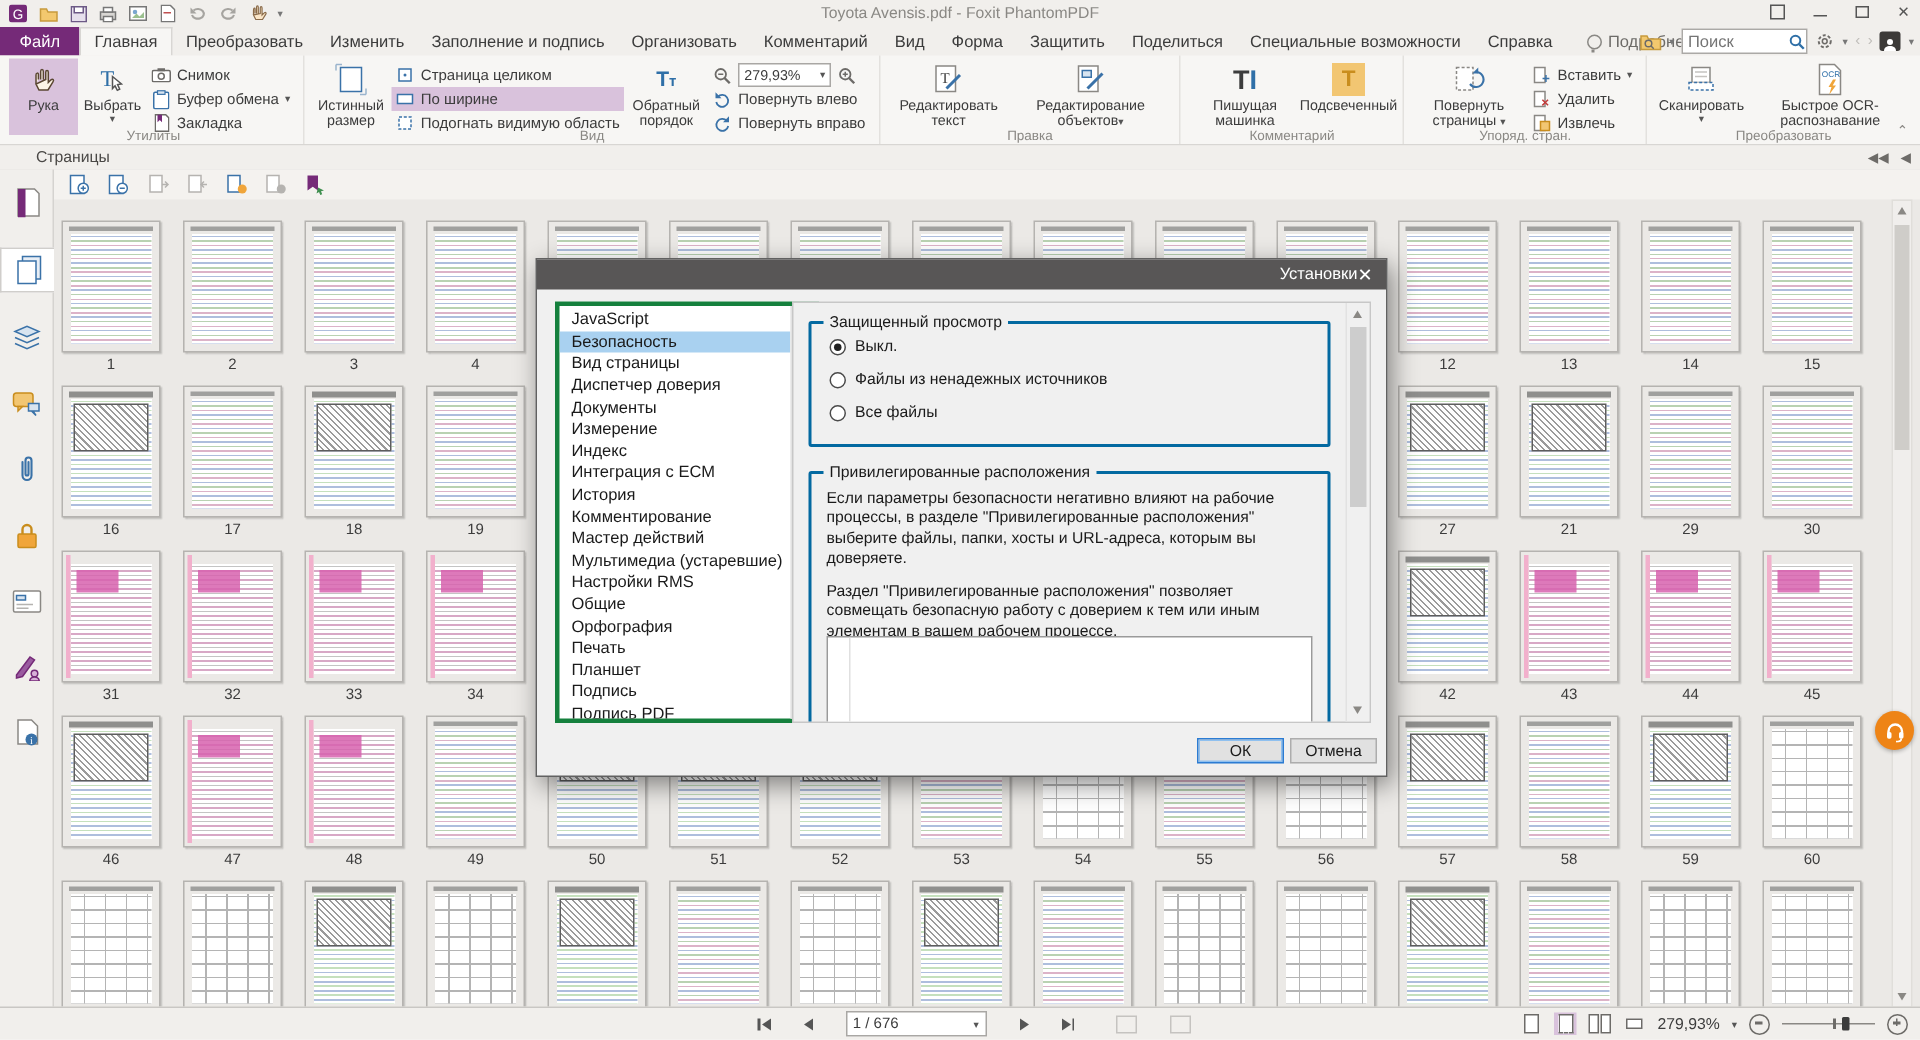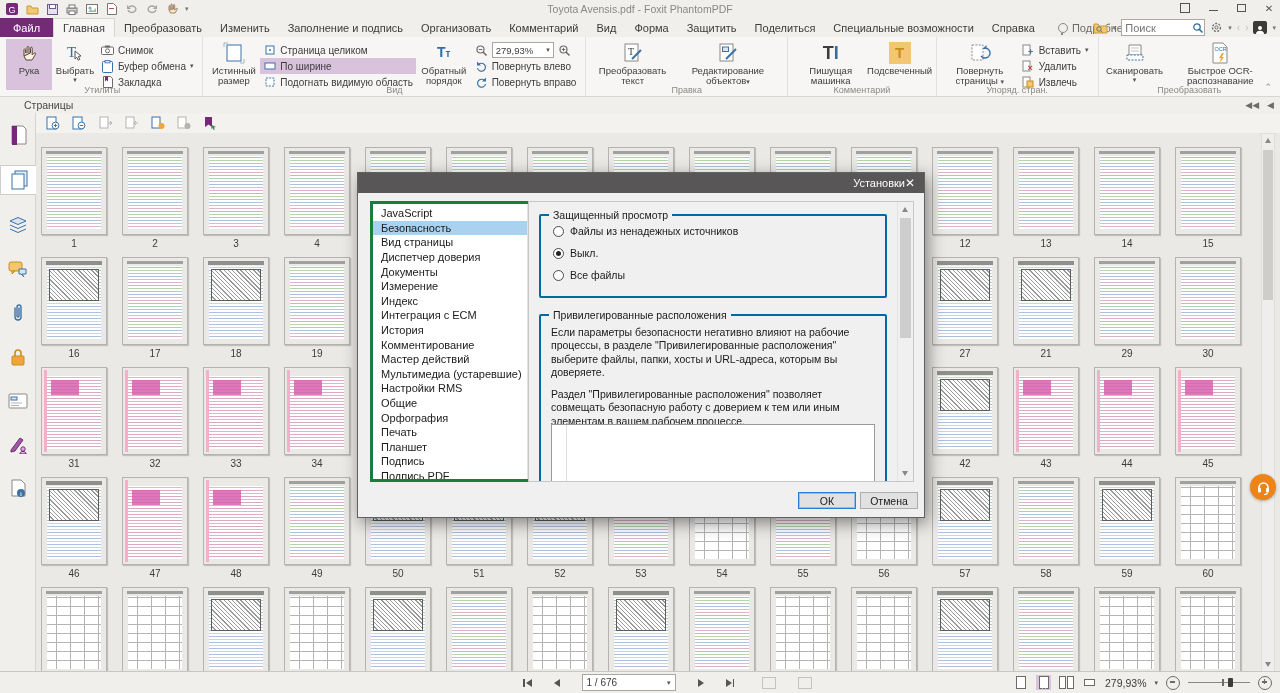--- a/index.html
+++ b/index.html
@@ -74,21 +74,21 @@
   
   .vscroll{position:absolute;right:5px;top:133px;bottom:21px;width:14px;background:#f0eeec;border:1px solid #e0deda;box-sizing:border-box}
   .vs-up,.vs-dn{position:absolute;left:0;right:0;height:13px;display:flex;align-items:center;justify-content:center}
   .vs-up{top:0}.vs-dn{bottom:0}
   .tri-u{width:0;height:0;border-left:3.5px solid transparent;border-right:3.5px solid transparent;border-bottom:5px solid #8a8884}
   .tri-d{width:0;height:0;border-left:3.5px solid transparent;border-right:3.5px solid transparent;border-top:5px solid #8a8884}
   .vs-thumb{position:absolute;left:1px;right:1px;top:16px;height:150px;background:#cfcdc9}
   .help-fab{position:absolute;right:4px;top:474px;width:26px;height:26px;border-radius:50%;background:#ee8416;display:flex;align-items:center;justify-content:center;z-index:15;box-shadow:0 1px 3px rgba(0,0,0,.3)}
   
   .statusbar{position:absolute;left:0;bottom:0;right:0;height:21px;background:#f1efec;border-top:1px solid #c9c7c4;display:flex;align-items:center;font-size:10.5px}
-  .sb-center{position:absolute;left:523px;display:flex;align-items:center;gap:22px}
+  .sb-center{position:absolute;left:505px;display:flex;align-items:center;gap:22px}
   .nav-ic{display:flex;align-items:center;gap:1px}
   .bar-v{width:1.5px;height:8px;background:#555}
   .tri-l{width:0;height:0;border-top:4.5px solid transparent;border-bottom:4.5px solid transparent;border-right:6px solid #555}
   .tri-r{width:0;height:0;border-top:4.5px solid transparent;border-bottom:4.5px solid transparent;border-left:6px solid #555}
   .pagecombo{width:84px;height:15px;background:#fff;border:1px solid #a9a7a4;display:flex;align-items:center;justify-content:space-between;padding:0 4px;font-size:10px}
   .viewghost{width:12px;height:10px;border:1px solid #c5c3c0;position:relative}
   .sb-right{position:absolute;right:8px;display:flex;align-items:center;gap:8px}
   .lay{width:15px;height:15px;display:flex;align-items:center;justify-content:center}
   .lay.hl{background:#d9c2dc}
   .lay i{display:block;border:1px solid #6d6b68;background:#fff}
@@ -405,21 +405,21 @@
 
     <div class="rgroup">
       <div class="bb" style="min-width:62px">
         <span class="ic">
             <svg width="22" height="22">
               <rect x="3" y="2" width="13" height="17" fill="#fff" stroke="#8a8884"></rect>
               <text x="6" y="13" font-size="10" fill="#3c3c3c" font-family="Liberation Serif">T</text>
               <line x1="10" y1="17" x2="19" y2="8" stroke="#3a72a8" stroke-width="2"></line>
             </svg>
           </span>
-        <span>Преобразовать текст</span>
+        <span>Редактировать текст</span>
       </div>
       <div class="bb" style="min-width:72px">
         <span class="ic">
             <svg width="22" height="22">
               <rect x="3" y="2" width="13" height="17" fill="#fff" stroke="#8a8884"></rect>
               <rect x="5.5" y="5" width="6" height="4.5" fill="#d8e4f0" stroke="#3a72a8"></rect>
               <line x1="9" y1="17" x2="19" y2="7" stroke="#3a72a8" stroke-width="2"></line>
             </svg>
           </span>
         <span><span>Редактирование объектов</span><span class="caret">▾</span></span>
@@ -972,26 +972,26 @@
       <div class="wsb">
         <span class="tri-u"></span>
         <div class="th" style="top:16px;height:70px"></div>
         <span class="tri-d"></span>
       </div>
     </div>
     <div class="rpanel">
       <div class="gb" style="left:10px;top:12px;width:344px;height:80px">
         <span class="gb-label">Защищенный просмотр</span>
         <div class="radio-row">
+          <span class="radio on"></span>
+          <span>Выкл.</span>
+        </div>
+        <div class="radio-row">
           <span class="radio"></span>
           <span>Файлы из ненадежных источников</span>
-        </div>
-        <div class="radio-row">
-          <span class="radio on"></span>
-          <span>Выкл.</span>
         </div>
         <div class="radio-row">
           <span class="radio"></span>
           <span>Все файлы</span>
         </div>
       </div>
       <div class="gb" style="left:10px;top:112px;width:344px;height:220px">
         <span class="gb-label">Привилегированные расположения</span>
         <p style="margin-top:10px">Если параметры безопасности негативно влияют на рабочие процессы, в разделе "Привилегированные расположения" выберите файлы, папки, хосты и URL-адреса, которым вы доверяете.</p>
         <p>Раздел "Привилегированные расположения" позволяет совмещать безопасную работу с доверием к тем или иным элементам в вашем рабочем процессе.</p>

